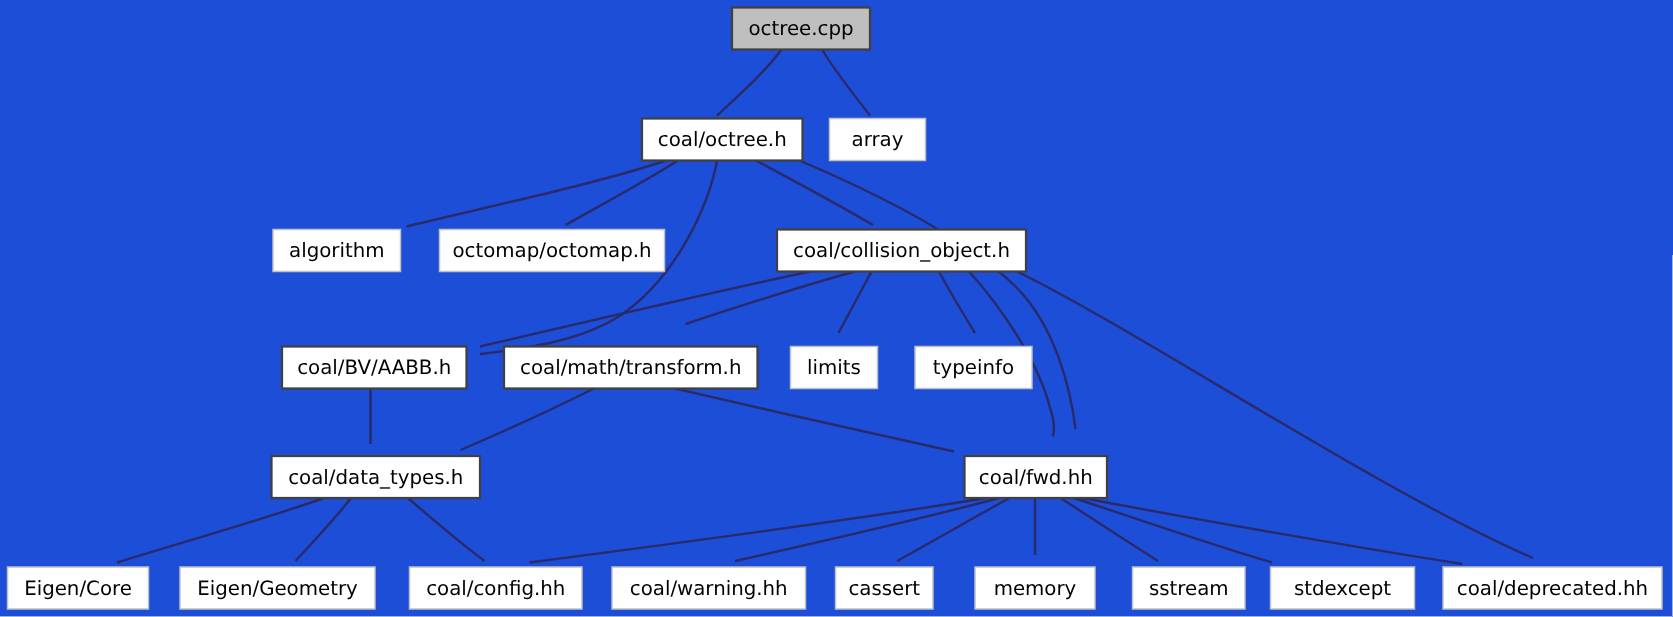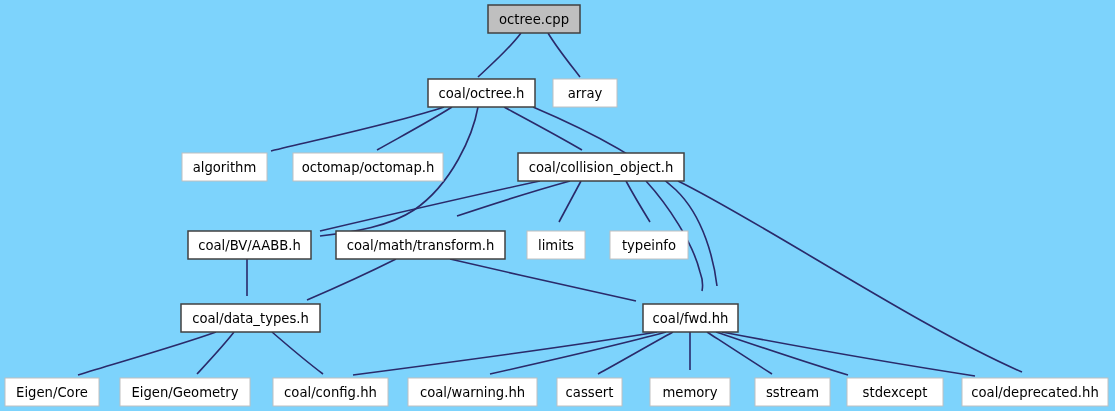--- a/index.html
+++ b/index.html
@@ -4,21 +4,21 @@
 <style>
   html, body {
     margin: 0;
     padding: 0;
     background: #ffffff;
   }
   #graph-root {
     position: relative;
     width: 1115px;
     height: 411px;
-    background: #7dd3fc;
+    background: #1d4ed8;
     font-family: "DejaVu Sans", "Liberation Sans", sans-serif;
   }
   svg#dep-graph {
     display: block;
     width: 1115px;
     height: 411px;
   }
   .node-box {
     fill: #ffffff;
     stroke: #c0c0c0;

